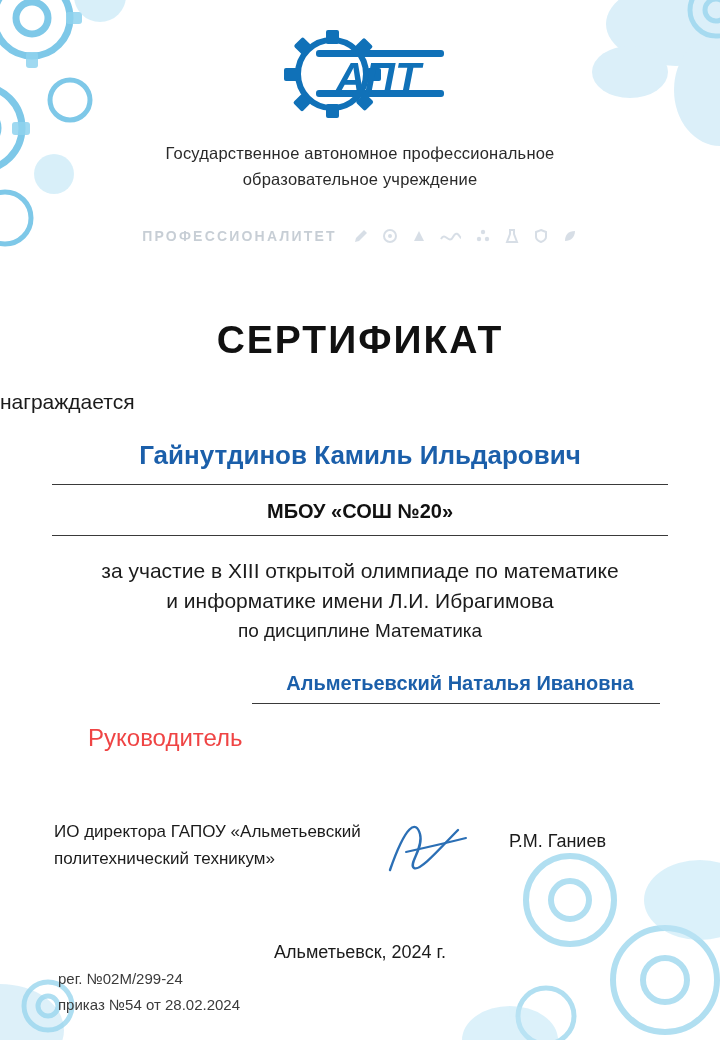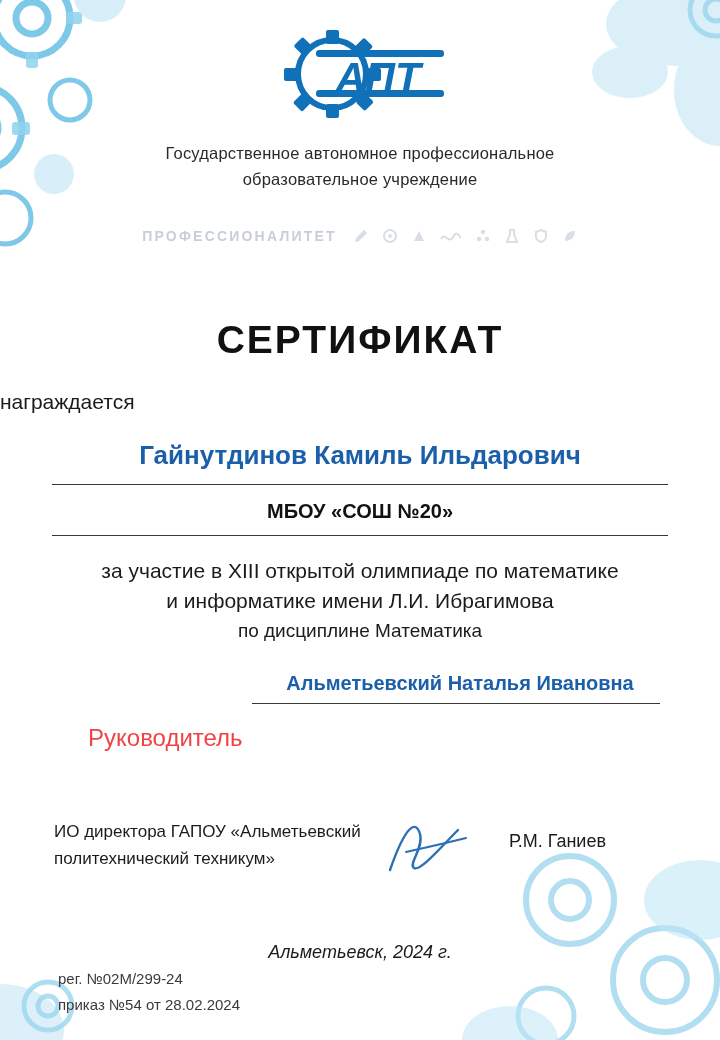--- a/index.html
+++ b/index.html
@@ -197,21 +197,20 @@
   }
 
   .city {
     position: absolute;
     top: 942px;
     left: 0;
     right: 0;
     text-align: center;
     font-size: 18px;
     color: #1b1b1b;
-    font-style: italic;
   }
 
   .footnotes {
     position: absolute;
     bottom: 22px;
     left: 26px;
     font-size: 15px;
     line-height: 26px;
     color: #3b3b3b;
     margin-left: 32px;

